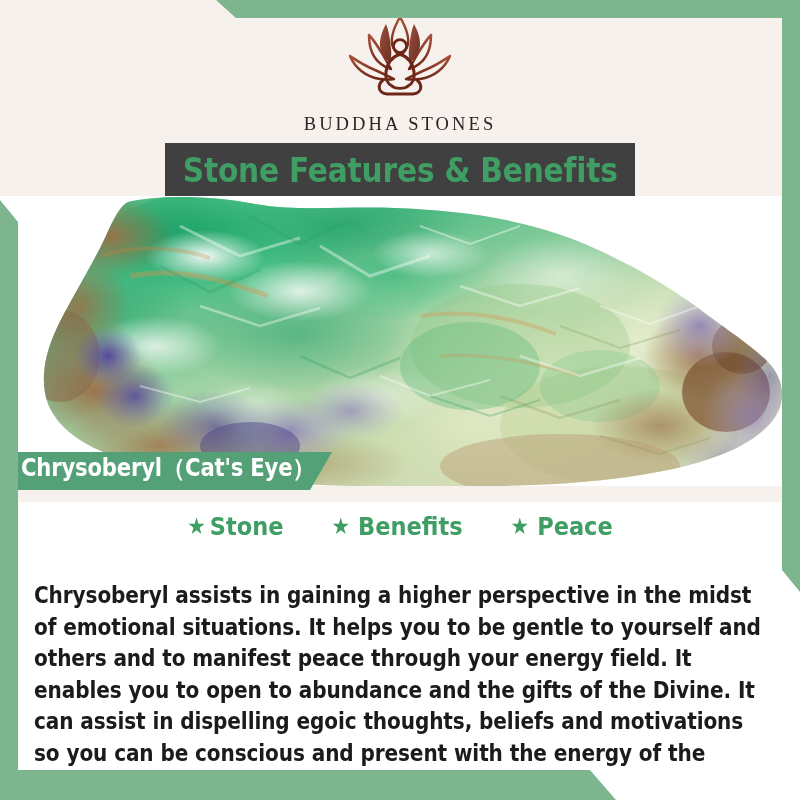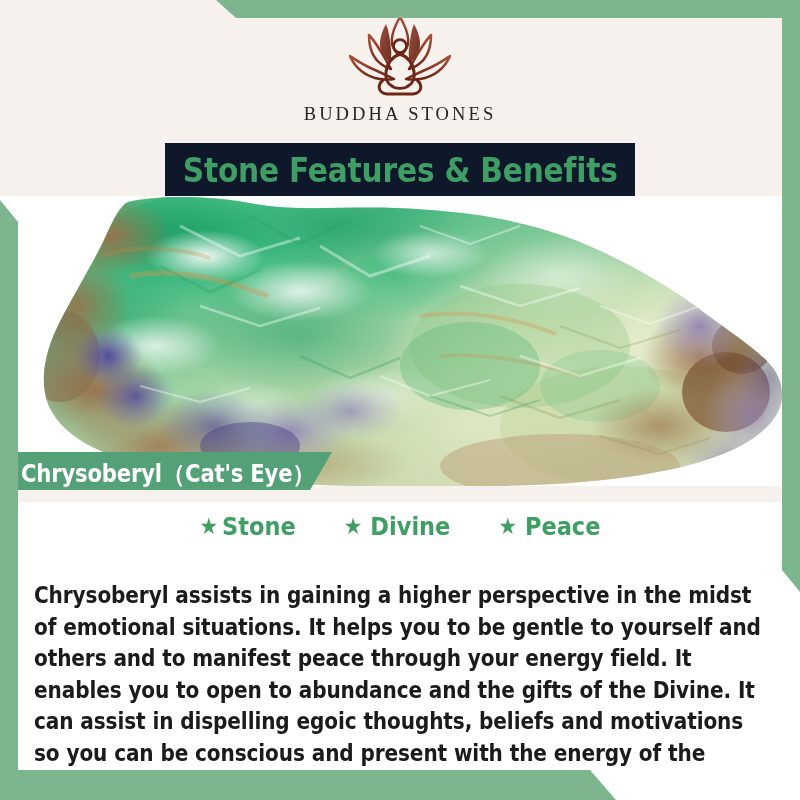--- a/index.html
+++ b/index.html
@@ -84,35 +84,35 @@
     z-index: 3;
   }
   .logo-mark {
     display: block;
     margin: 0 auto;
     width: 120px;
     height: 86px;
   }
   .logo-word {
     display: block;
-    margin-top: 4px;
+    margin-top: 14px;
     font-family: "Liberation Serif", serif;
     font-size: 18.5px;
     letter-spacing: 3.1px;
     color: #2b2320;
     font-weight: 400;
   }
 
   .title-box {
     position: absolute;
     top: 143px;
     left: 165px;
     width: 470px;
     height: 53px;
-    background: #0f172a;
+    background: #404040;
     z-index: 4;
     display: flex;
     align-items: center;
     justify-content: center;
   }
   .title-text {
     font-family: "Liberation Sans Narrow", "DejaVu Sans Condensed", "Liberation Sans", sans-serif;
     font-weight: 700;
     font-size: 34px;
     color: #3f9e63;
@@ -140,21 +140,21 @@
   .name-banner {
     position: absolute;
     top: 452px;
     left: 0;
     height: 38px;
     width: 332px;
     background: #54a077;
     clip-path: polygon(0 0, 332px 0, 310px 38px, 0 38px);
     z-index: 4;
     display: flex;
-    align-items: flex-end;
+    align-items: flex-start;
   }
   .name-text {
     margin-left: 18px;
     color: #ffffff;
     font-family: "Liberation Sans Narrow", "DejaVu Sans Condensed", "Liberation Sans", sans-serif;
     font-weight: 700;
     font-size: 24px;
     letter-spacing: -0.2px;
     white-space: nowrap;
     transform: scaleX(0.98);
@@ -412,21 +412,21 @@
     <span class="name-text">Chrysoberyl（Cat's Eye）</span>
   </div>
 
   <div class="benefits">
     <span class="benefit">
       <span class="star">★</span>
       <span>Stone</span>
     </span>
     <span class="benefit gap-wide">
       <span class="star">★</span>
-      <span>Divine</span>
+      <span>Benefits</span>
     </span>
     <span class="benefit gap-wide">
       <span class="star">★</span>
       <span>Peace</span>
     </span>
   </div>
 
   <p class="body-copy">Chrysoberyl assists in gaining a higher perspective in the midst of emotional situations. It helps you to be gentle to yourself and others and to manifest peace through your energy field. It enables you to open to abundance and the gifts of the Divine. It can assist in dispelling egoic thoughts, beliefs and motivations so you can be conscious and present with the energy of the Divine.</p>
 
   <div class="frame-top"></div>

